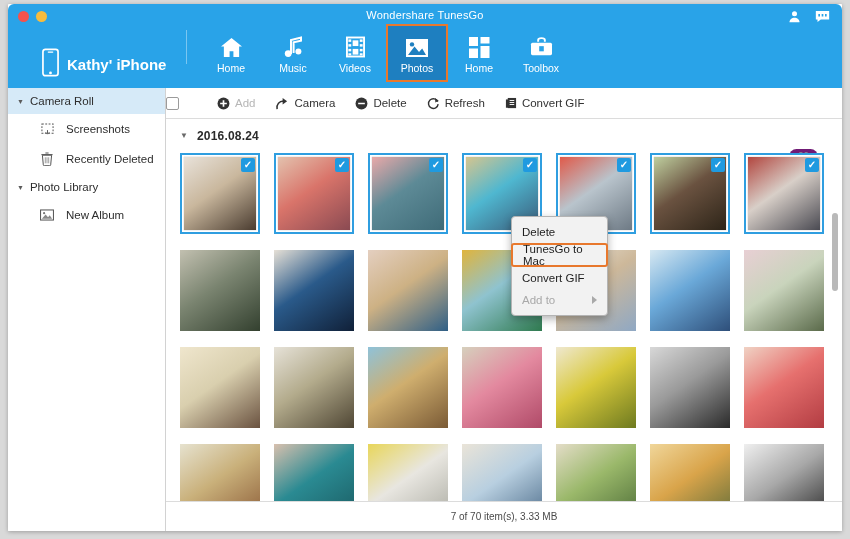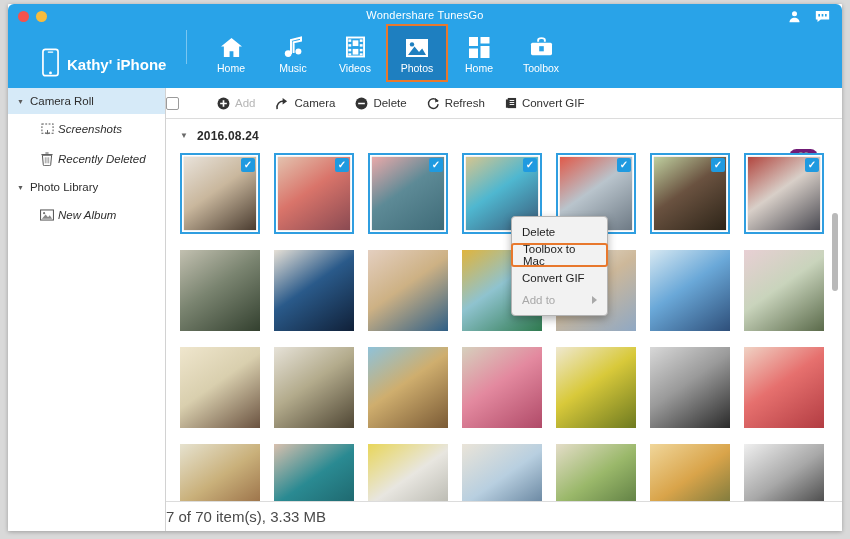--- a/index.html
+++ b/index.html
@@ -77,21 +77,21 @@
     overflow: hidden;
   }
   .sb-group {
     height: 26px; display: flex; align-items: center;
     padding-left: 9px; gap: 6px; cursor: pointer;
   }
   .sb-group.sel { background: #d6eaf8; }
   .caret { font-size: 7px; color: #5b5b5b; line-height: 1; }
   .sb-item {
     height: 30px; display: flex; align-items: center;
-    padding-left: 32px; gap: 4px; cursor: pointer; font-style: italic;
+    padding-left: 32px; gap: 12px; cursor: pointer;
   }
   .sb-item .ico { width: 14px; height: 14px; display: flex; align-items: center; justify-content: center; }
 
   
   .main { flex: 1; display: flex; flex-direction: column; position: relative; background: #fff; min-width: 0; }
 
   .toolbar {
     height: 31px; flex: 0 0 31px;
     border-bottom: 1px solid #dcdcdc;
     display: flex; align-items: center;
@@ -200,22 +200,22 @@
     position: absolute; top: 88px; left: 1px;
     width: 6px; height: 78px;
     background: #b9b9b9; border-radius: 3px;
   }
 
   
   .statusbar {
     height: 30px; flex: 0 0 30px;
     border-top: 1px solid #dcdcdc;
     background: #fff;
-    display: flex; align-items: center; 
-    font-size: 15px; color: #4a4a4a;
+    display: flex; align-items: center; justify-content: center;
+    font-size: 10px; color: #4a4a4a;
   }
 </style>
 </head>
 <body>
 
 <div id="app">
 
   <div class="header">
 
     <div class="traffic">
@@ -551,21 +551,21 @@
             <div class="cell">
               <div class="thumb" style="background: linear-gradient(145deg, rgb(239, 239, 239) 0%, rgb(168, 168, 168) 45%, rgb(37, 37, 37) 100%);"></div>
             </div>
           </div>
 
         <div class="ctxmenu" id="ctxmenu">
             <div class="ctx-item">
               <span>Delete</span>
             </div>
             <div class="ctx-item hl">
-              <span>Toolbox to Mac</span>
+              <span>TunesGo to Mac</span>
             </div>
             <div class="ctx-item">
               <span>Convert GIF</span>
             </div>
             <div class="ctx-item disabled">
               <span>Add to</span>
               <span class="ctx-arrow"></span>
             </div>
           </div>
 

